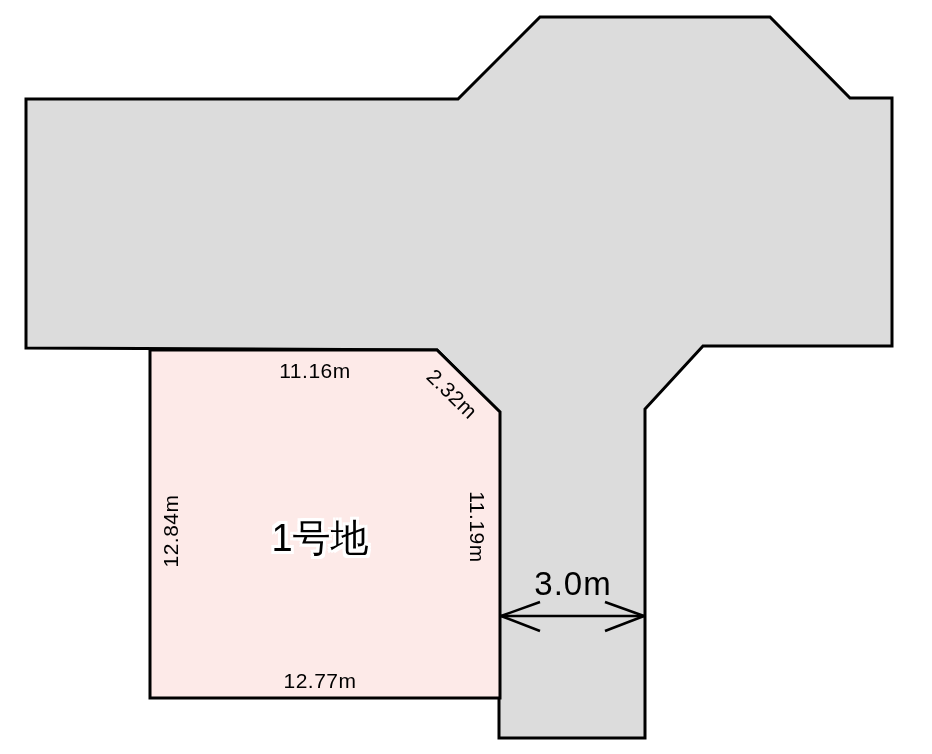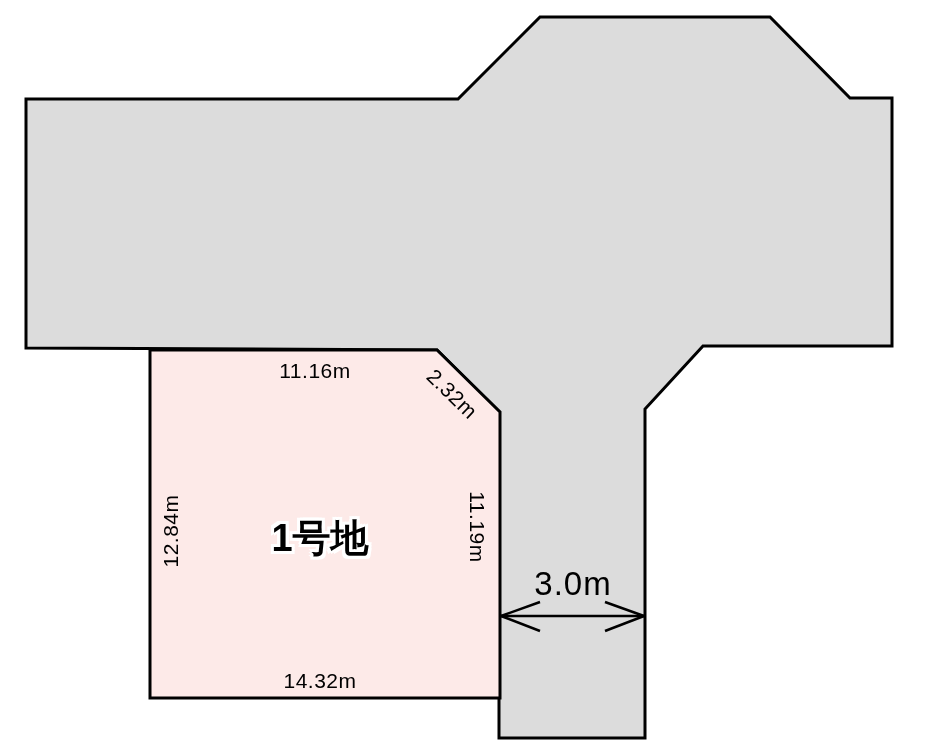--- a/index.html
+++ b/index.html
@@ -34,21 +34,21 @@
   .label.road-width {
     font-size: 33px;
     letter-spacing: 1px;
   }
   .parcel-label {
     position: absolute;
     left: 320px;
     top: 538px;
     transform: translate(-50%, -50%);
     text-align: center;
-    font-weight: bold;
+    font-weight: normal;
     font-size: 38px;
     line-height: 43px;
     color: #000;
     white-space: nowrap;
     text-shadow:
       -3px -3px 0 #fff,  3px -3px 0 #fff,
       -3px  3px 0 #fff,  3px  3px 0 #fff,
       -3px  0   0 #fff,  3px  0   0 #fff,
        0   -3px 0 #fff,  0    3px 0 #fff;
   }
@@ -75,21 +75,21 @@
   </svg>
 
   <div class="label" style="left:315px; top:371px;">11.16m</div>
 
   <div class="label rot-diag" style="left:452px; top:394px;">2.32m</div>
 
   <div class="label rot-ccw" style="left:171px; top:531px;">12.84m</div>
 
   <div class="label rot-cw" style="left:477px; top:527px;">11.19m</div>
 
-  <div class="label" style="left:320px; top:681px;">14.32m</div>
+  <div class="label" style="left:320px; top:681px;">12.77m</div>
 
   <div class="label road-width" style="left:573px; top:584px;">3.0m</div>
 
   <div class="parcel-label">
     <span class="line">1号地</span>
   </div>
 
 </div>
 
 </body></html>

